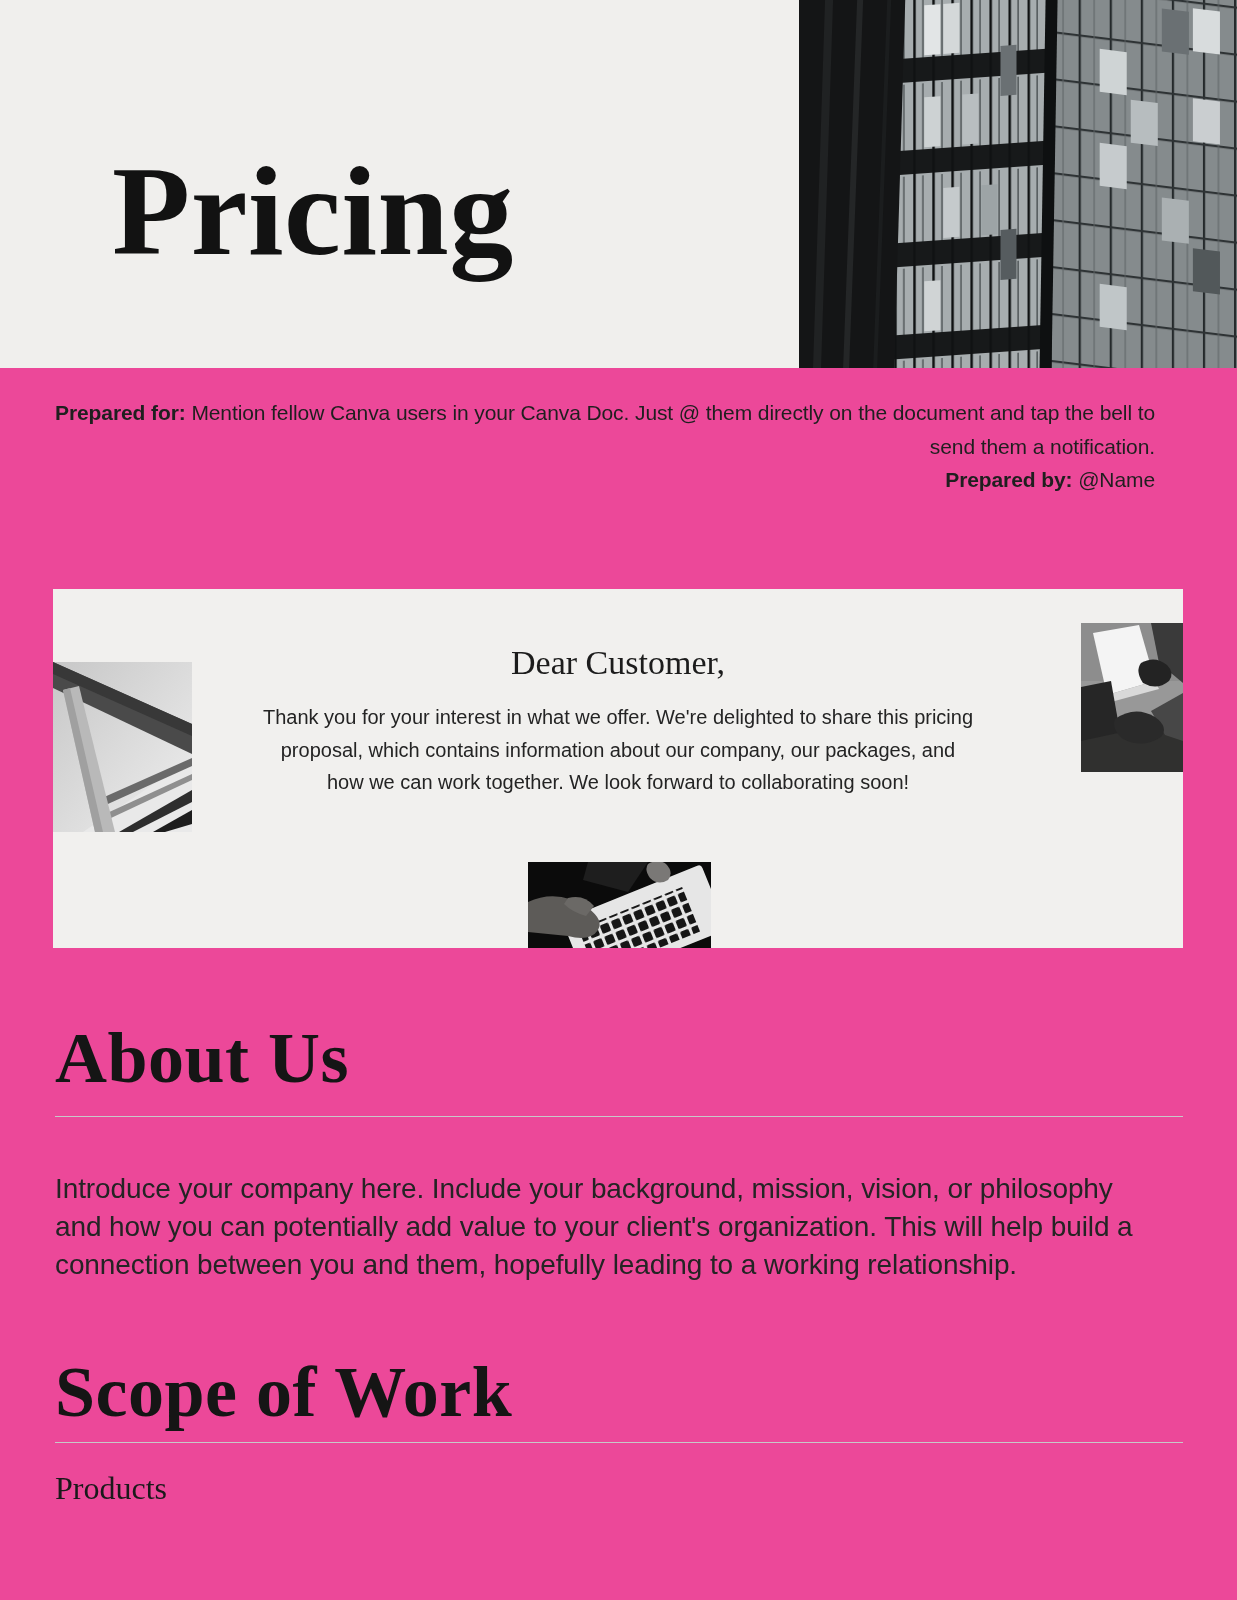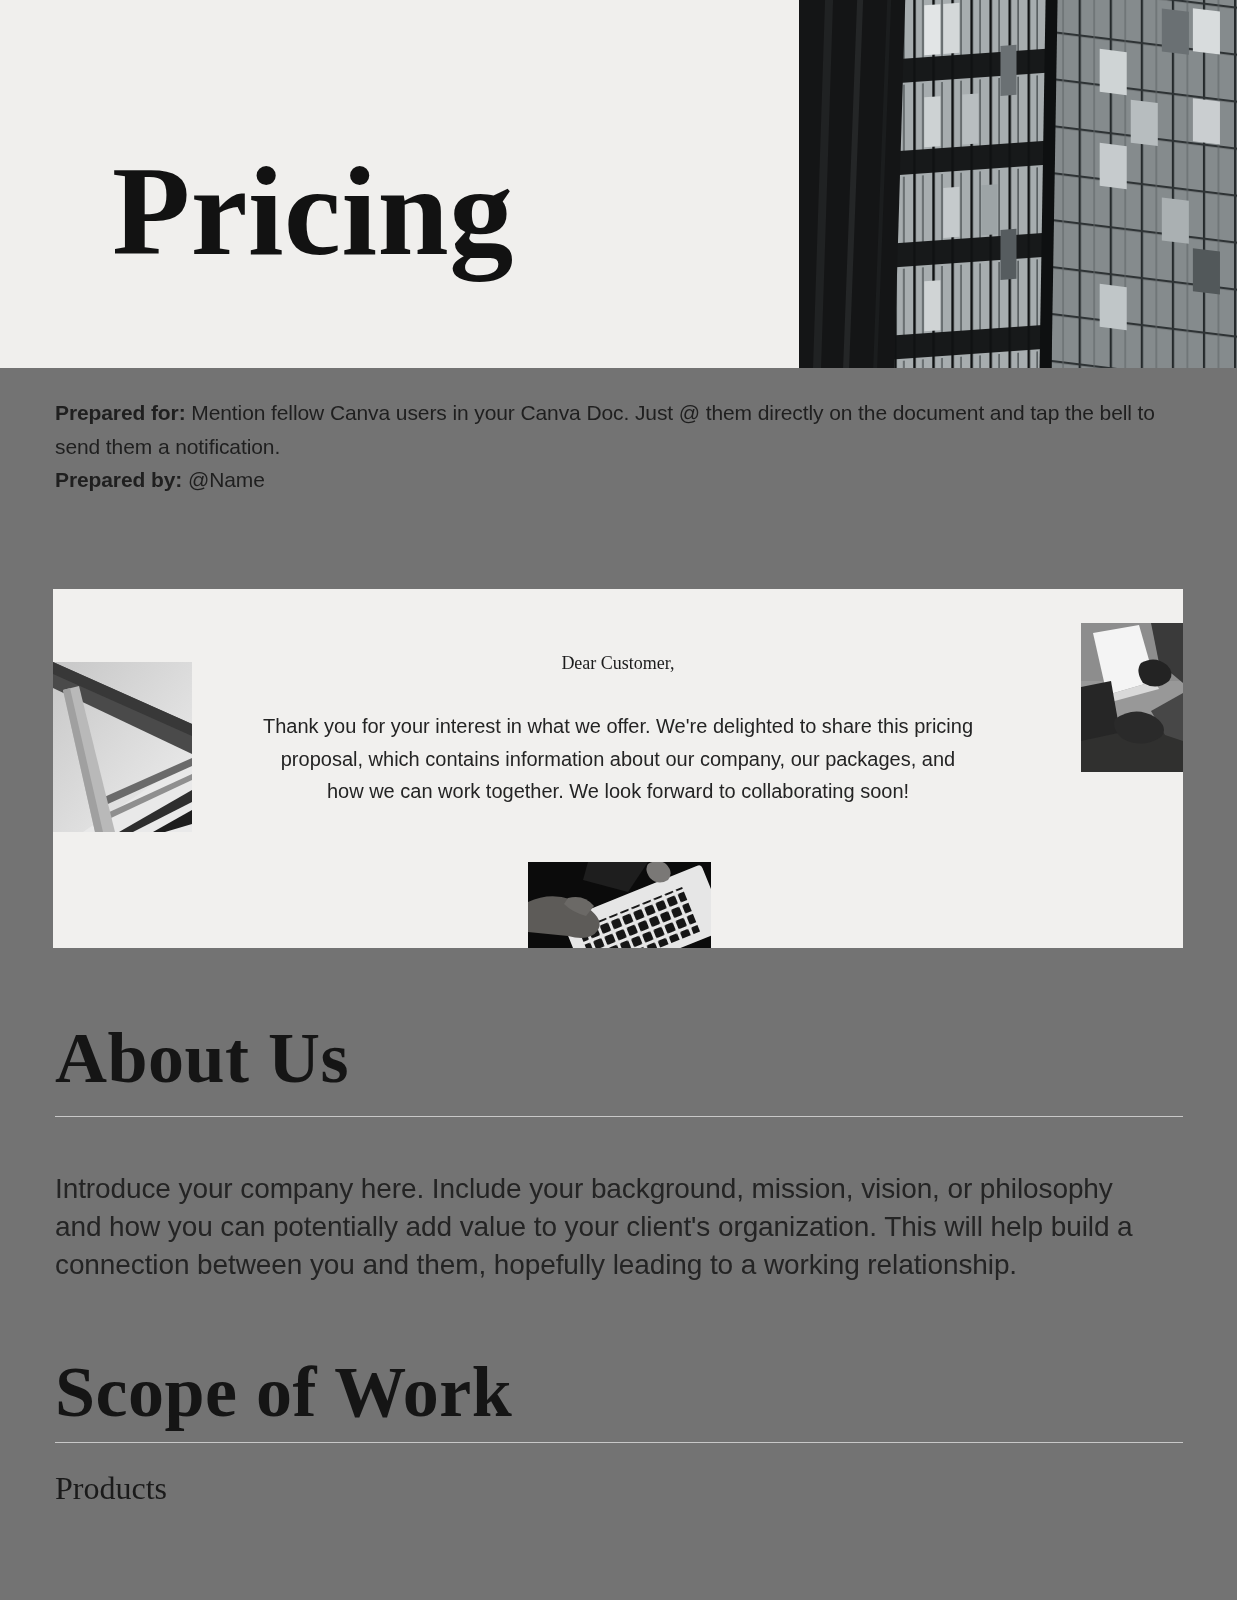--- a/index.html
+++ b/index.html
@@ -1,19 +1,19 @@
 <!DOCTYPE html>
 <html><head>
 <meta charset="utf-8">
 <style>
   html,body{margin:0;padding:0;background:#ffffff;}
   .page{
     position:relative;
     width:1237px;height:1600px;
-    background:#737373;
+    background:#ec4899;
     overflow:hidden;
     font-family:"Liberation Sans", sans-serif;
     color:#202020;
   }
   
   .header-band{
     position:absolute;left:0;top:0;width:1237px;height:368px;
     background:#f0efed;
   }
   .header-photo{
@@ -28,39 +28,39 @@
     color:#121212;
     white-space:nowrap;
   }
   .doc-title span{display:block;}
   
   .prepared{
     position:absolute;left:55px;top:396px;width:1100px;
     font-size:21px;line-height:33.5px;color:#1f1f1f;
     letter-spacing:-0.1px;
   }
-  .prepared p{margin:0;}
+  .prepared p{margin:0;text-align:right;}
   .prepared b{font-weight:700;}
   
   .letter-panel{
     position:absolute;left:53px;top:589px;width:1130px;height:359px;
     background:#f1f0ee;
   }
   .salutation{
     position:absolute;left:0;top:57px;width:100%;
     text-align:center;
     font-family:"Liberation Serif", serif;
-    font-size:18px;line-height:34px;color:#1c1c1c;
+    font-size:34px;line-height:34px;color:#1c1c1c;
   }
   .letter-body{
     position:absolute;left:0;top:105px;width:100%;
     display:flex;justify-content:center;
   }
   .letter-body p{
-    margin:16px;max-width:715px;
+    margin:7px;max-width:715px;
     text-align:center;
     font-size:20px;line-height:32.5px;color:#242424;
   }
   .panel-photo{position:absolute;}
   .panel-photo svg{display:block;width:100%;height:100%;}
   .photo-left{left:0;top:73px;width:139px;height:170px;}
   .photo-right{left:1028px;top:34px;width:102px;height:149px;}
   .photo-bottom{left:475px;top:273px;width:183px;height:86px;}
   
   .section-heading{

